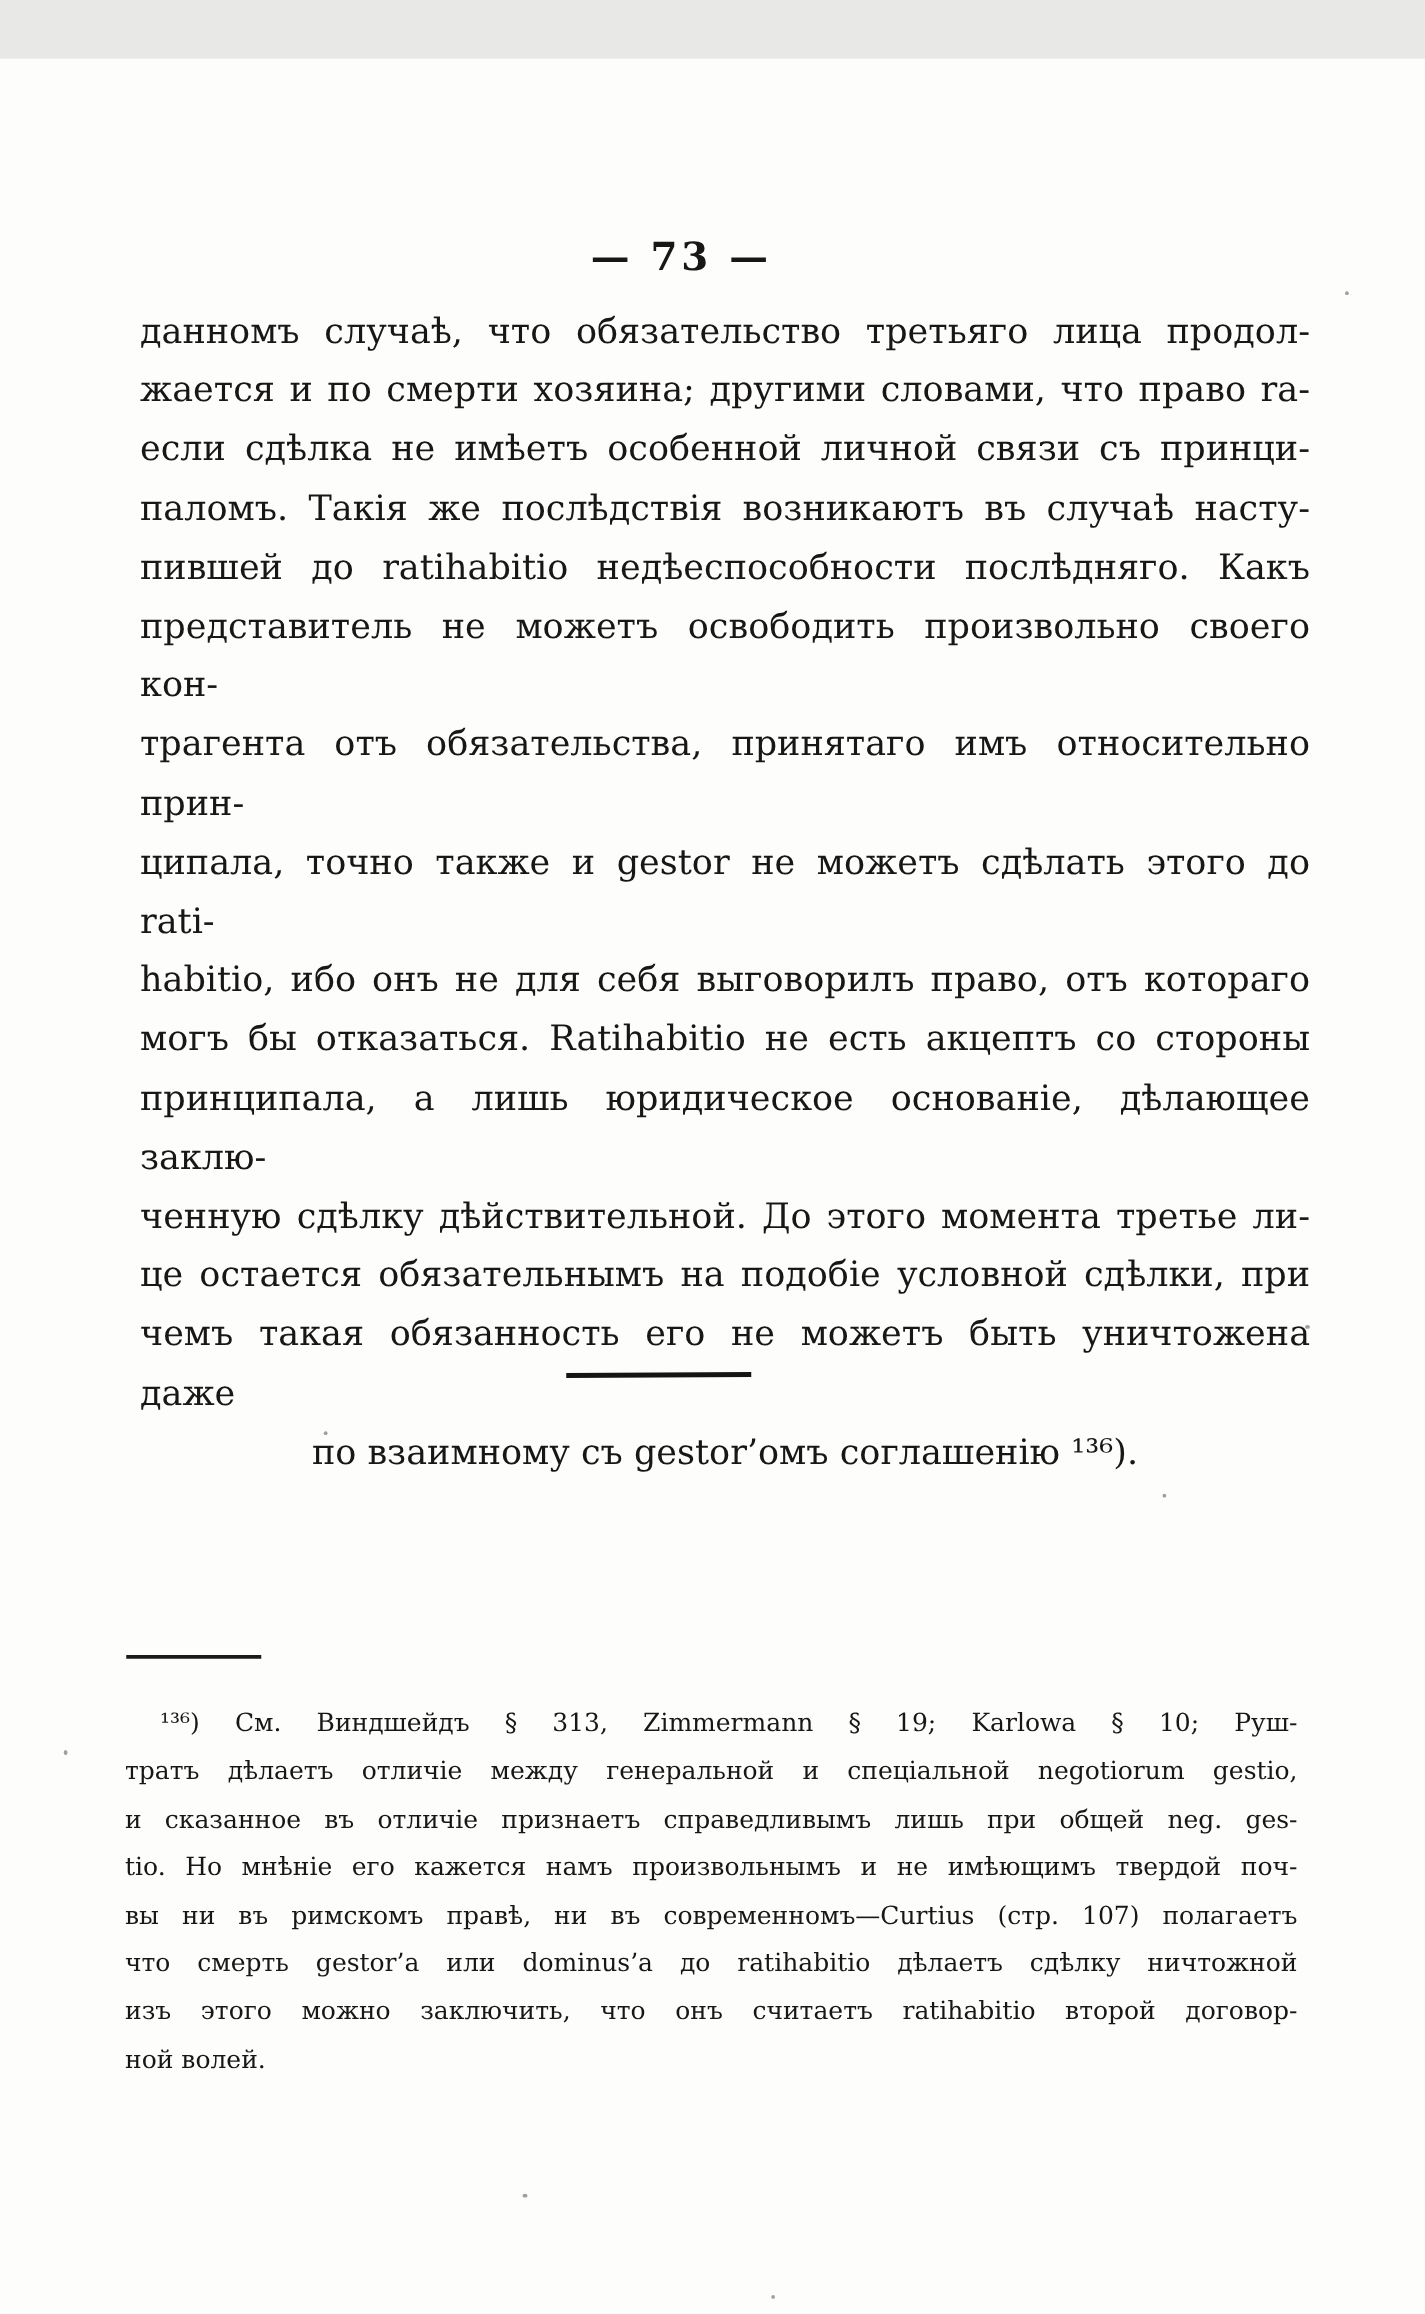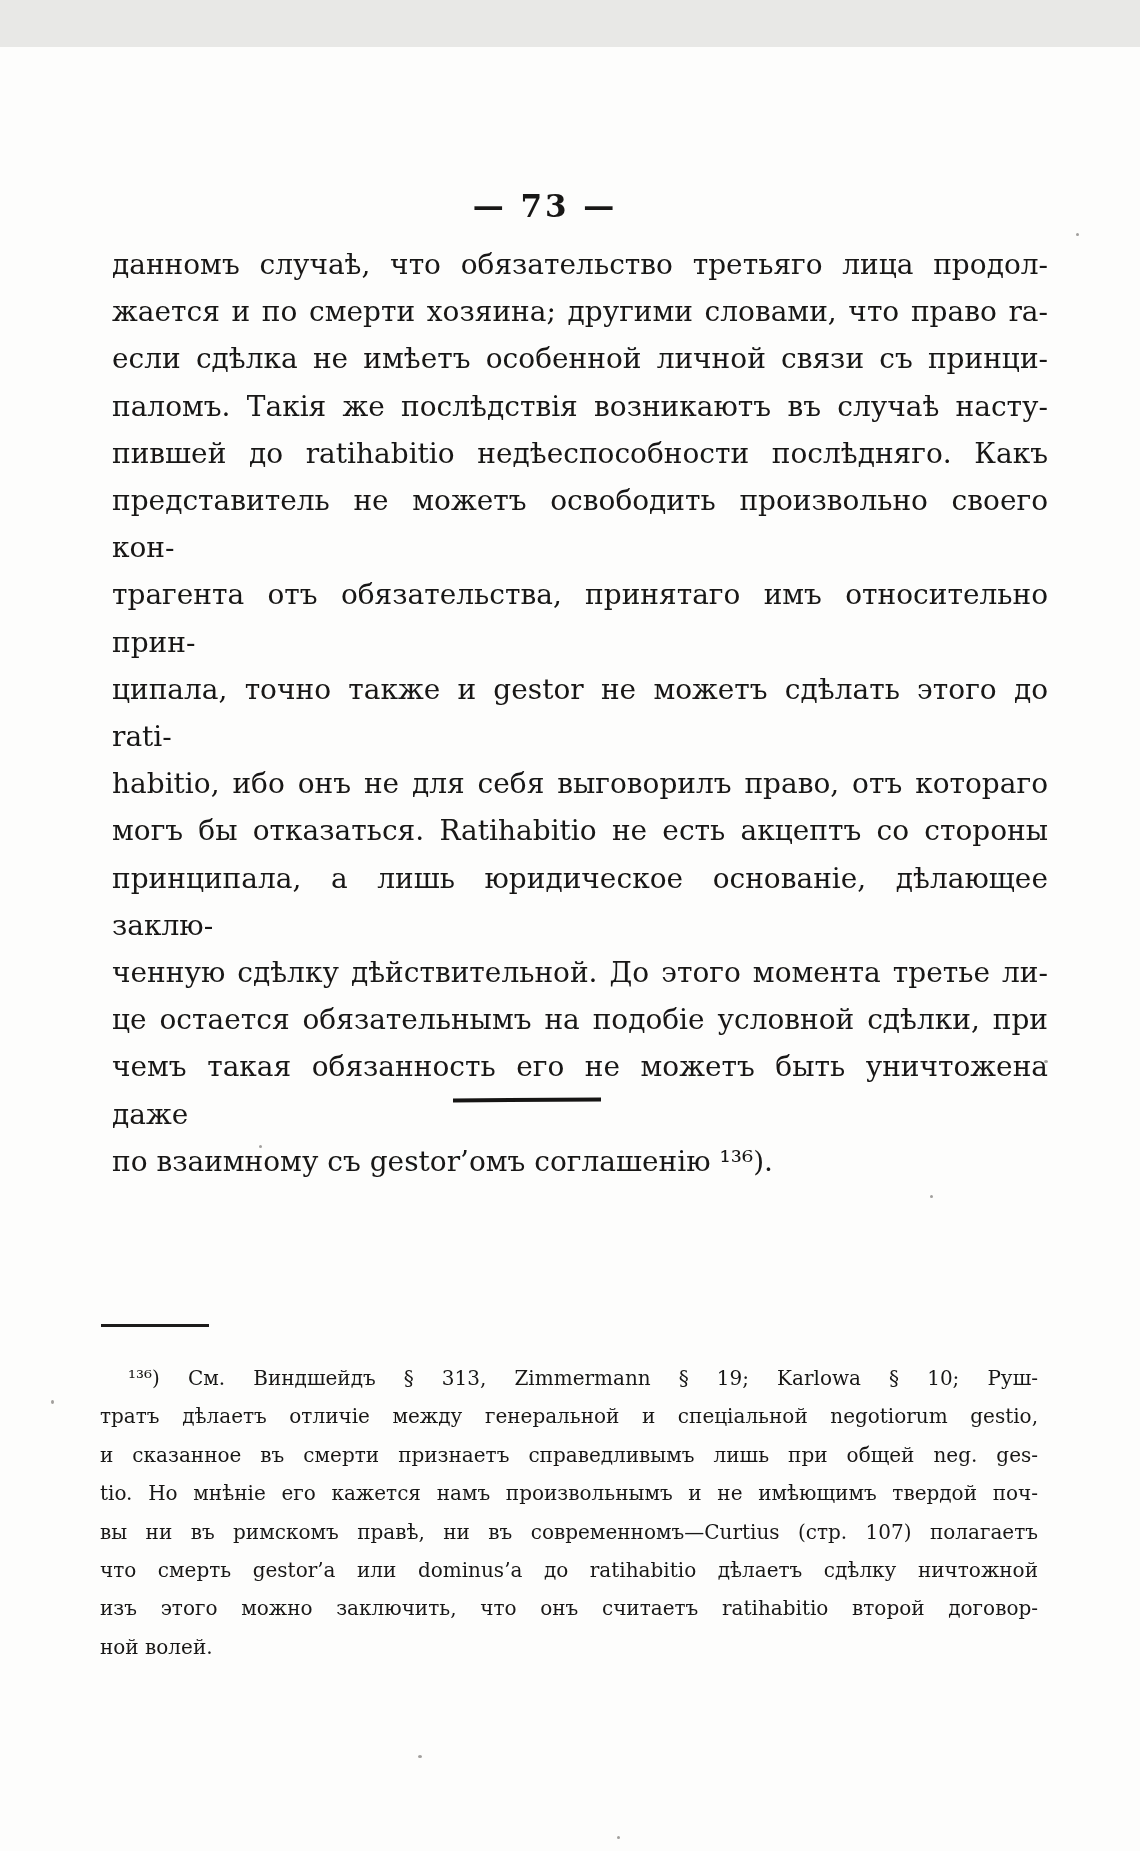--- a/index.html
+++ b/index.html
@@ -31,20 +31,21 @@
   .main-text {
     position: absolute;
     top: 194px;
     left: 112px;
     width: 936px;
     font-size: 28px;
     line-height: 47.2px;
   }
   .main-text .line {
     white-space: nowrap;
+    text-align: center;
   }
   .line.just {
     white-space: normal;
     text-align: justify;
     text-align-last: justify;
     word-spacing: 2px;
   }
   .line.indent {
     text-indent: 28px;
   }
@@ -113,21 +114,21 @@
       <div class="line">по взаимному съ gestor’омъ соглашенію ¹³⁶).</div>
     </div>
 
   <div class="center-rule"></div>
 
   <div class="footnote-rule"></div>
 
   <div class="footnote" id="footnote">
       <div class="line just indent">¹³⁶) См. Виндшейдъ § 313, Zimmermann § 19; Karlowa § 10; Руш-</div>
       <div class="line just">тратъ дѣлаетъ отличіе между генеральной и спеціальной negotiorum gestio,</div>
-      <div class="line just">и сказанное въ смерти признаетъ справедливымъ лишь при общей neg. ges-</div>
+      <div class="line just">и сказанное въ отличіе признаетъ справедливымъ лишь при общей neg. ges-</div>
       <div class="line just">tio. Но мнѣніе его кажется намъ произвольнымъ и не имѣющимъ твердой поч-</div>
       <div class="line just">вы ни въ римскомъ правѣ, ни въ современномъ—Curtius (стр. 107) полагаетъ</div>
       <div class="line just">что смерть gestor’а или dominus’а до ratihabitio дѣлаетъ сдѣлку ничтожной</div>
       <div class="line just">изъ этого можно заключить, что онъ считаетъ ratihabitio второй договор-</div>
       <div class="line">ной волей.</div>
     </div>
 
   <div class="speck" style="left:1176px;top:186px;width:3px;height:3px;left:1076px;"></div>
   <div class="speck" style="left:1044px;top:1013px;width:4px;height:3px;"></div>
   <div class="speck" style="left:259px;top:1098px;width:3px;height:3px;"></div>

